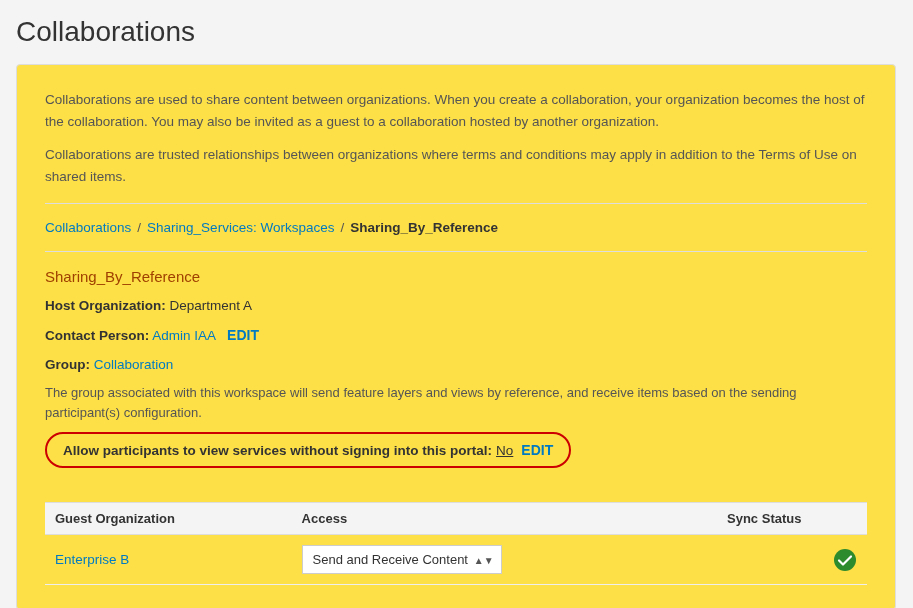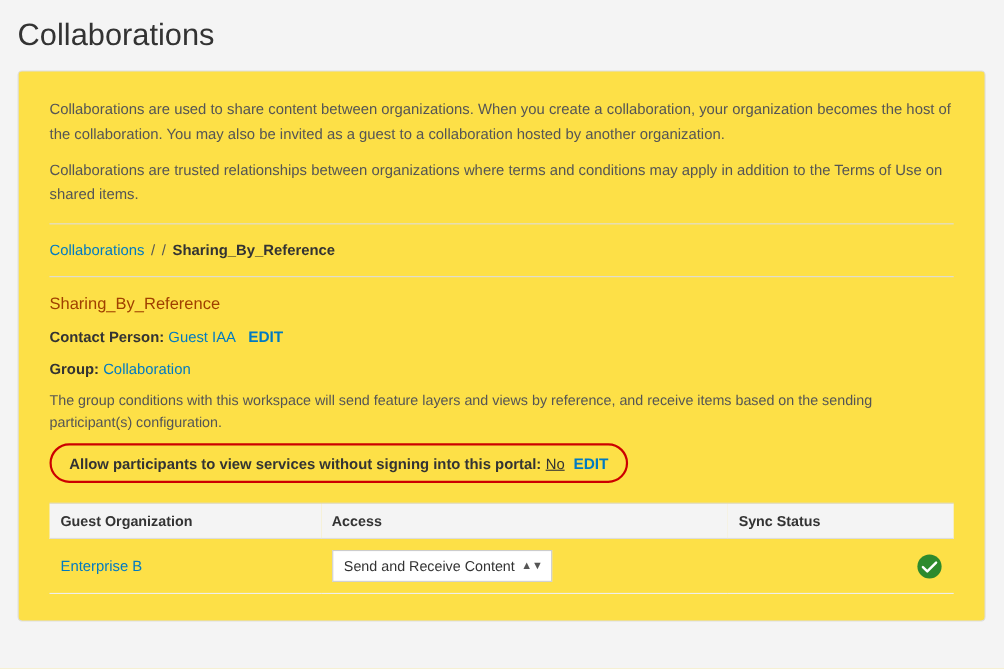--- a/index.html
+++ b/index.html
@@ -86,42 +86,42 @@
       align-items: center;
       margin-bottom: 14px;
       font-size: 13.5px;
       justify-content: flex-end;
     }
     .allow-participants-row strong { color: #333; }
     .allow-participants-value { margin-left: 4px; color: #333; text-decoration: underline; }
     .table-section {
       width: 100%;
       border-collapse: collapse;
-      margin-top: 4px;
+      margin-top: 20px;
     }
     .table-section thead tr {
       background: #f4f4f4;
       border-top: 1px solid #ddd;
       border-bottom: 1px solid #ddd;
     }
     .table-section th {
       text-align: left;
       padding: 8px 10px;
       font-weight: bold;
       font-size: 13px;
       color: #333;
     }
     .table-section td {
       padding: 10px 10px;
       font-size: 13.5px;
       border-bottom: 1px solid #eee;
     }
     .table-section .col-guest { width: 30%; }
     .table-section .col-access { width: 45%; }
-    .table-section .col-sync { width: 25%; text-align: left; }
+    .table-section .col-sync { width: 25%; text-align: center; }
     .select-wrapper {
       position: relative;
       display: inline-block;
     }
     .access-select {
       appearance: none;
       -webkit-appearance: none;
       border: 1px solid #ccc;
       border-radius: 0;
       padding: 6px 28px 6px 10px;
@@ -163,46 +163,51 @@
   <p class="intro-text">Collaborations are used to share content between organizations. When you create a collaboration, your organization becomes the host of the collaboration. You may also be invited as a guest to a collaboration hosted by another organization.</p>
 
   <p class="intro-text">Collaborations are trusted relationships between organizations where terms and conditions may apply in addition to the Terms of Use on shared items.</p>
 
   <hr class="divider">
 
   
   <nav class="breadcrumb">
     <a class="breadcrumb-link" href="#">Collaborations</a>
     <span class="breadcrumb-sep">/</span>
+    <a class="breadcrumb-link" href="#">Sharing_Services: Workspaces</a>
     <span class="breadcrumb-sep">/</span>
     <span class="breadcrumb-current">Sharing_By_Reference</span>
   </nav>
 
   <hr class="divider">
 
   
   <div class="section-title">Sharing_By_Reference</div>
 
   
+  <div class="info-block">
+    <strong>Host Organization:</strong>
+    <span>Department A</span>
+  </div>
 
   
   <div class="info-block">
     <strong>Contact Person:</strong>
-    <a href="#" class="link">Guest IAA</a>
+    <a href="#" class="link">Admin IAA</a>
     <a href="#" class="edit-link">EDIT</a>
   </div>
 
   
   <div class="info-block">
     <strong>Group:</strong>
     <a href="#" class="link">Collaboration</a>
   </div>
 
   
-  <div class="group-note">The group conditions with this workspace will send feature layers and views by reference, and receive items based on the sending participant(s) configuration.</div>
+  <div class="group-note">The group associated with this workspace will send feature layers and views by reference, and receive items based on the sending participant(s) configuration.</div>
 
   
   <div class="allow-participants-row">
     <strong>Allow participants to view services without signing into this portal:</strong>
     <span class="allow-participants-value">No</span>
     <a href="#" class="edit-link">EDIT</a>
   </div>
 
   
   <table class="table-section">

